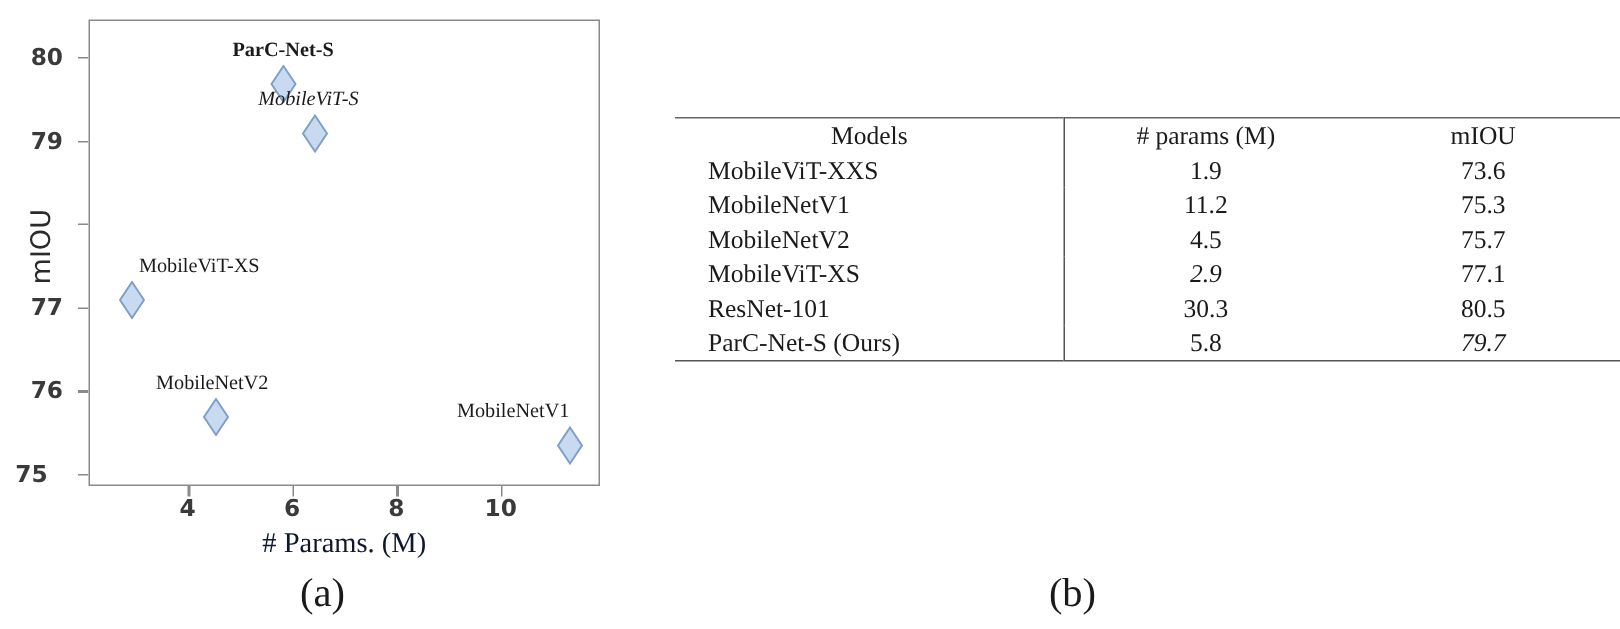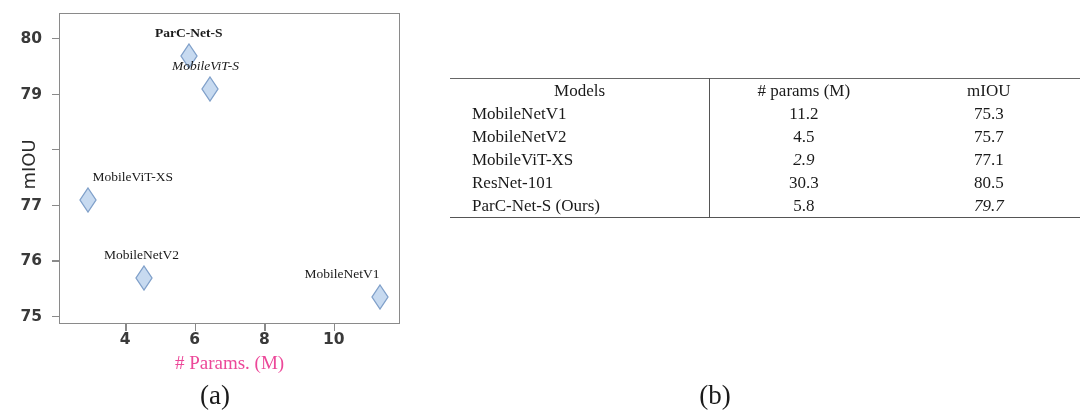--- a/index.html
+++ b/index.html
@@ -77,21 +77,21 @@
     color: #2a2a2a;
     transform: rotate(-90deg);
   }
   #x-axis-title {
     position: absolute;
     left: 59px;
     top: 352px;
     width: 341px;
     text-align: center;
     font-size: 19px;
-    color: #ec4899;
+    color: #0f172a;
   }
   .marker {
     position: absolute;
     width: 18px;
     height: 26px;
     transform: translate(-9px, -13px);
   }
   .point-label {
     position: absolute;
     white-space: nowrap;
@@ -145,21 +145,21 @@
 </style>
 </head>
 <body>
 
 <div id="figure-a">
 
   <div id="y-axis-title">mIOU</div>
   <div id="x-axis-title"># Params. (M)</div>
 
   <div id="axis-decorations">
-      <div class="y-tick-label" style="top: 315.67px; left: 0px;">75</div>
+      <div class="y-tick-label" style="top: 315.67px; left: 0px; text-align: center;">75</div>
       <div class="y-tick-mark" style="top: 315.67px;"></div>
       <div class="y-tick-label" style="top: 260.134px; left: 0px;">76</div>
       <div class="y-tick-mark" style="top: 260.134px;"></div>
       <div class="y-tick-label" style="top: 204.598px; left: 0px;">77</div>
       <div class="y-tick-mark" style="top: 204.598px;"></div>
       <div class="y-tick-label" style="top: 149.062px; left: 0px; margin-left: 48px;">78</div>
       <div class="y-tick-mark" style="top: 149.062px;"></div>
       <div class="y-tick-label" style="top: 93.5268px; left: 0px;">79</div>
       <div class="y-tick-mark" style="top: 93.5268px;"></div>
       <div class="y-tick-label" style="top: 37.9911px; left: 0px;">80</div>
@@ -206,20 +206,25 @@
   <table class="results">
     <thead>
       <tr class="rule-top rule-mid">
         <th class="col-model">Models</th>
         <th class="col-params"># params (M)</th>
         <th class="col-miou">mIOU</th>
       </tr>
     </thead>
     <tbody id="table-body">
         <tr>
+          <td class="col-model left">MobileViT-XXS</td>
+          <td class="col-params val-bold">1.9</td>
+          <td class="col-miou">73.6</td>
+        </tr>
+        <tr>
           <td class="col-model left">MobileNetV1</td>
           <td class="col-params">11.2</td>
           <td class="col-miou">75.3</td>
         </tr>
         <tr>
           <td class="col-model left">MobileNetV2</td>
           <td class="col-params">4.5</td>
           <td class="col-miou">75.7</td>
         </tr>
         <tr>

